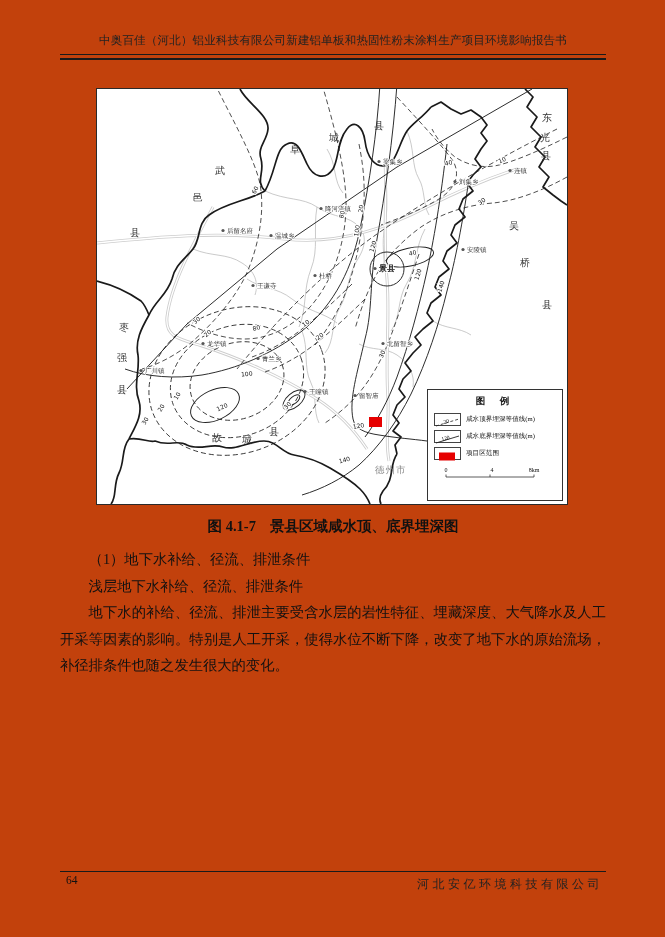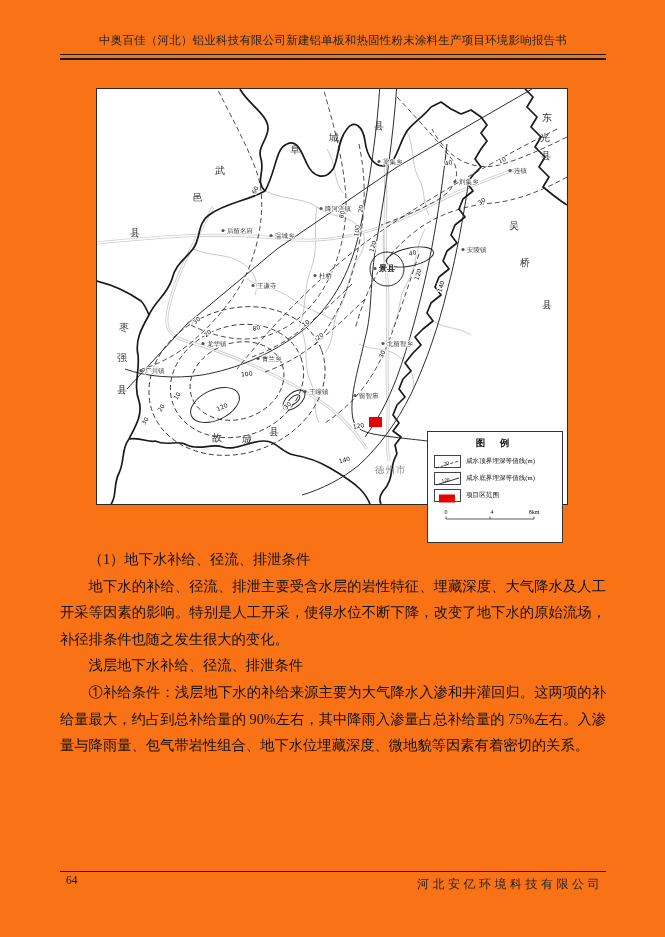--- a/index.html
+++ b/index.html
@@ -1,17 +1,17 @@
 <!DOCTYPE html>
 <html><head>
 <meta charset="utf-8">
 <style>
   html,body{margin:0;padding:0;background:#888;}
   .page{
-    position:relative;width:665px;height:937px;background:#f97316;margin:0 auto;
+    position:relative;width:665px;height:937px;background:#c2410c;margin:0 auto;
     font-family:"Liberation Serif","DejaVu Serif",serif;color:#111;overflow:hidden;
   }
   
   .hdr{position:absolute;left:60px;right:59px;top:33px;text-align:center;
        font-size:11.5px;letter-spacing:.2px;color:#222;}
   .hdr-rule{position:absolute;left:60px;right:59px;top:54px;height:3px;
        border-top:1px solid #1a1a1a;border-bottom:2.5px solid #1a1a1a;}
   
   .fig{position:absolute;left:96px;top:88px;width:472px;height:417px;
        border:1px solid #2a2a2a;background:#fff;box-sizing:border-box;}
@@ -25,21 +25,21 @@
   .contour-label{font:6px "DejaVu Sans",sans-serif;fill:#111;text-anchor:middle;
        paint-order:stroke;stroke:#fff;stroke-width:2.2px;}
   .place-label{font:6.5px "Liberation Serif",serif;fill:#3a3a3a;
        paint-order:stroke;stroke:#fff;stroke-width:1.6px;}
   .place-city{font:bold 8px "Liberation Serif",serif;fill:#222;}
   .place-metro{font:9.5px "Liberation Serif",serif;fill:#8a8a8a;letter-spacing:1px;stroke:none;}
   .county-label{font:10px "Liberation Serif",serif;fill:#333;text-anchor:middle;}
   .place-dot{fill:#555;}
   
   .legend{position:absolute;left:330px;top:300px;width:136px;height:112px;
-       background:#fff;border:1px solid #333;box-sizing:border-box;padding:4px 5px 2px 6px;margin-top:42px;}
+       background:#fff;border:1px solid #333;box-sizing:border-box;padding:4px 5px 2px 6px;}
   .legend-title{text-align:center;font-weight:bold;font-size:9.5px;letter-spacing:6px;margin:1px 0 3px 0;}
   .legend-row{display:flex;align-items:center;height:17px;}
   .legend-sym{width:27px;height:13px;border:1px solid #444;box-sizing:border-box;
        margin-right:5px;flex:none;background:#fff;}
   .legend-label{font-size:6.6px;white-space:nowrap;color:#111;}
   .legend-scale{margin-top:3px;}
   
   .caption{position:absolute;left:60px;right:59px;top:517px;text-align:center;
        font-weight:bold;font-size:14.5px;}
   .caption .cap-no{font-family:"Liberation Serif",serif;margin-right:14px;}
@@ -244,25 +244,27 @@
           <text x="100" y="7" font-size="6" fill="#111" text-anchor="middle">8km</text>
           <line x1="12" y1="12" x2="100" y2="12" stroke="#333" stroke-width=".8"></line>
           <line x1="12" y1="9.5" x2="12" y2="12" stroke="#333" stroke-width=".8"></line>
           <line x1="56" y1="9.5" x2="56" y2="12" stroke="#333" stroke-width=".8"></line>
           <line x1="100" y1="9.5" x2="100" y2="12" stroke="#333" stroke-width=".8"></line>
         </svg>
       </div>
     </div>
   </div>
 
+  <div class="caption">
+    <span class="cap-no">图 4.1-7</span><span>景县区域咸水顶、底界埋深图</span>
+  </div>
 
   <div class="body-text">
     <p>（1）地下水补给、径流、排泄条件</p>
+    <p>浅层地下水补给、径流、排泄条件</p>
     <p>地下水的补给、径流、排泄主要受含水层的岩性特征、埋藏深度、大气降水及人工开采等因素的影响。特别是人工开采，使得水位不断下降，改变了地下水的原始流场，补径排条件也随之发生很大的变化。</p>
-    <p>浅层地下水补给、径流、排泄条件</p>
-    <p>①补给条件：浅层地下水的补给来源主要为大气降水入渗和井灌回归。这两项的补给量最大，约占到总补给量的 90%左右，其中降雨入渗量占总补给量的 75%左右。入渗量与降雨量、包气带岩性组合、地下水位埋藏深度、微地貌等因素有着密切的关系。</p>
   </div>
 
   <div class="ftr-rule"></div>
   <div class="ftr-page">64</div>
   <div class="ftr-co">河北安亿环境科技有限公司</div>
 
 </div>
 
 </body></html>

